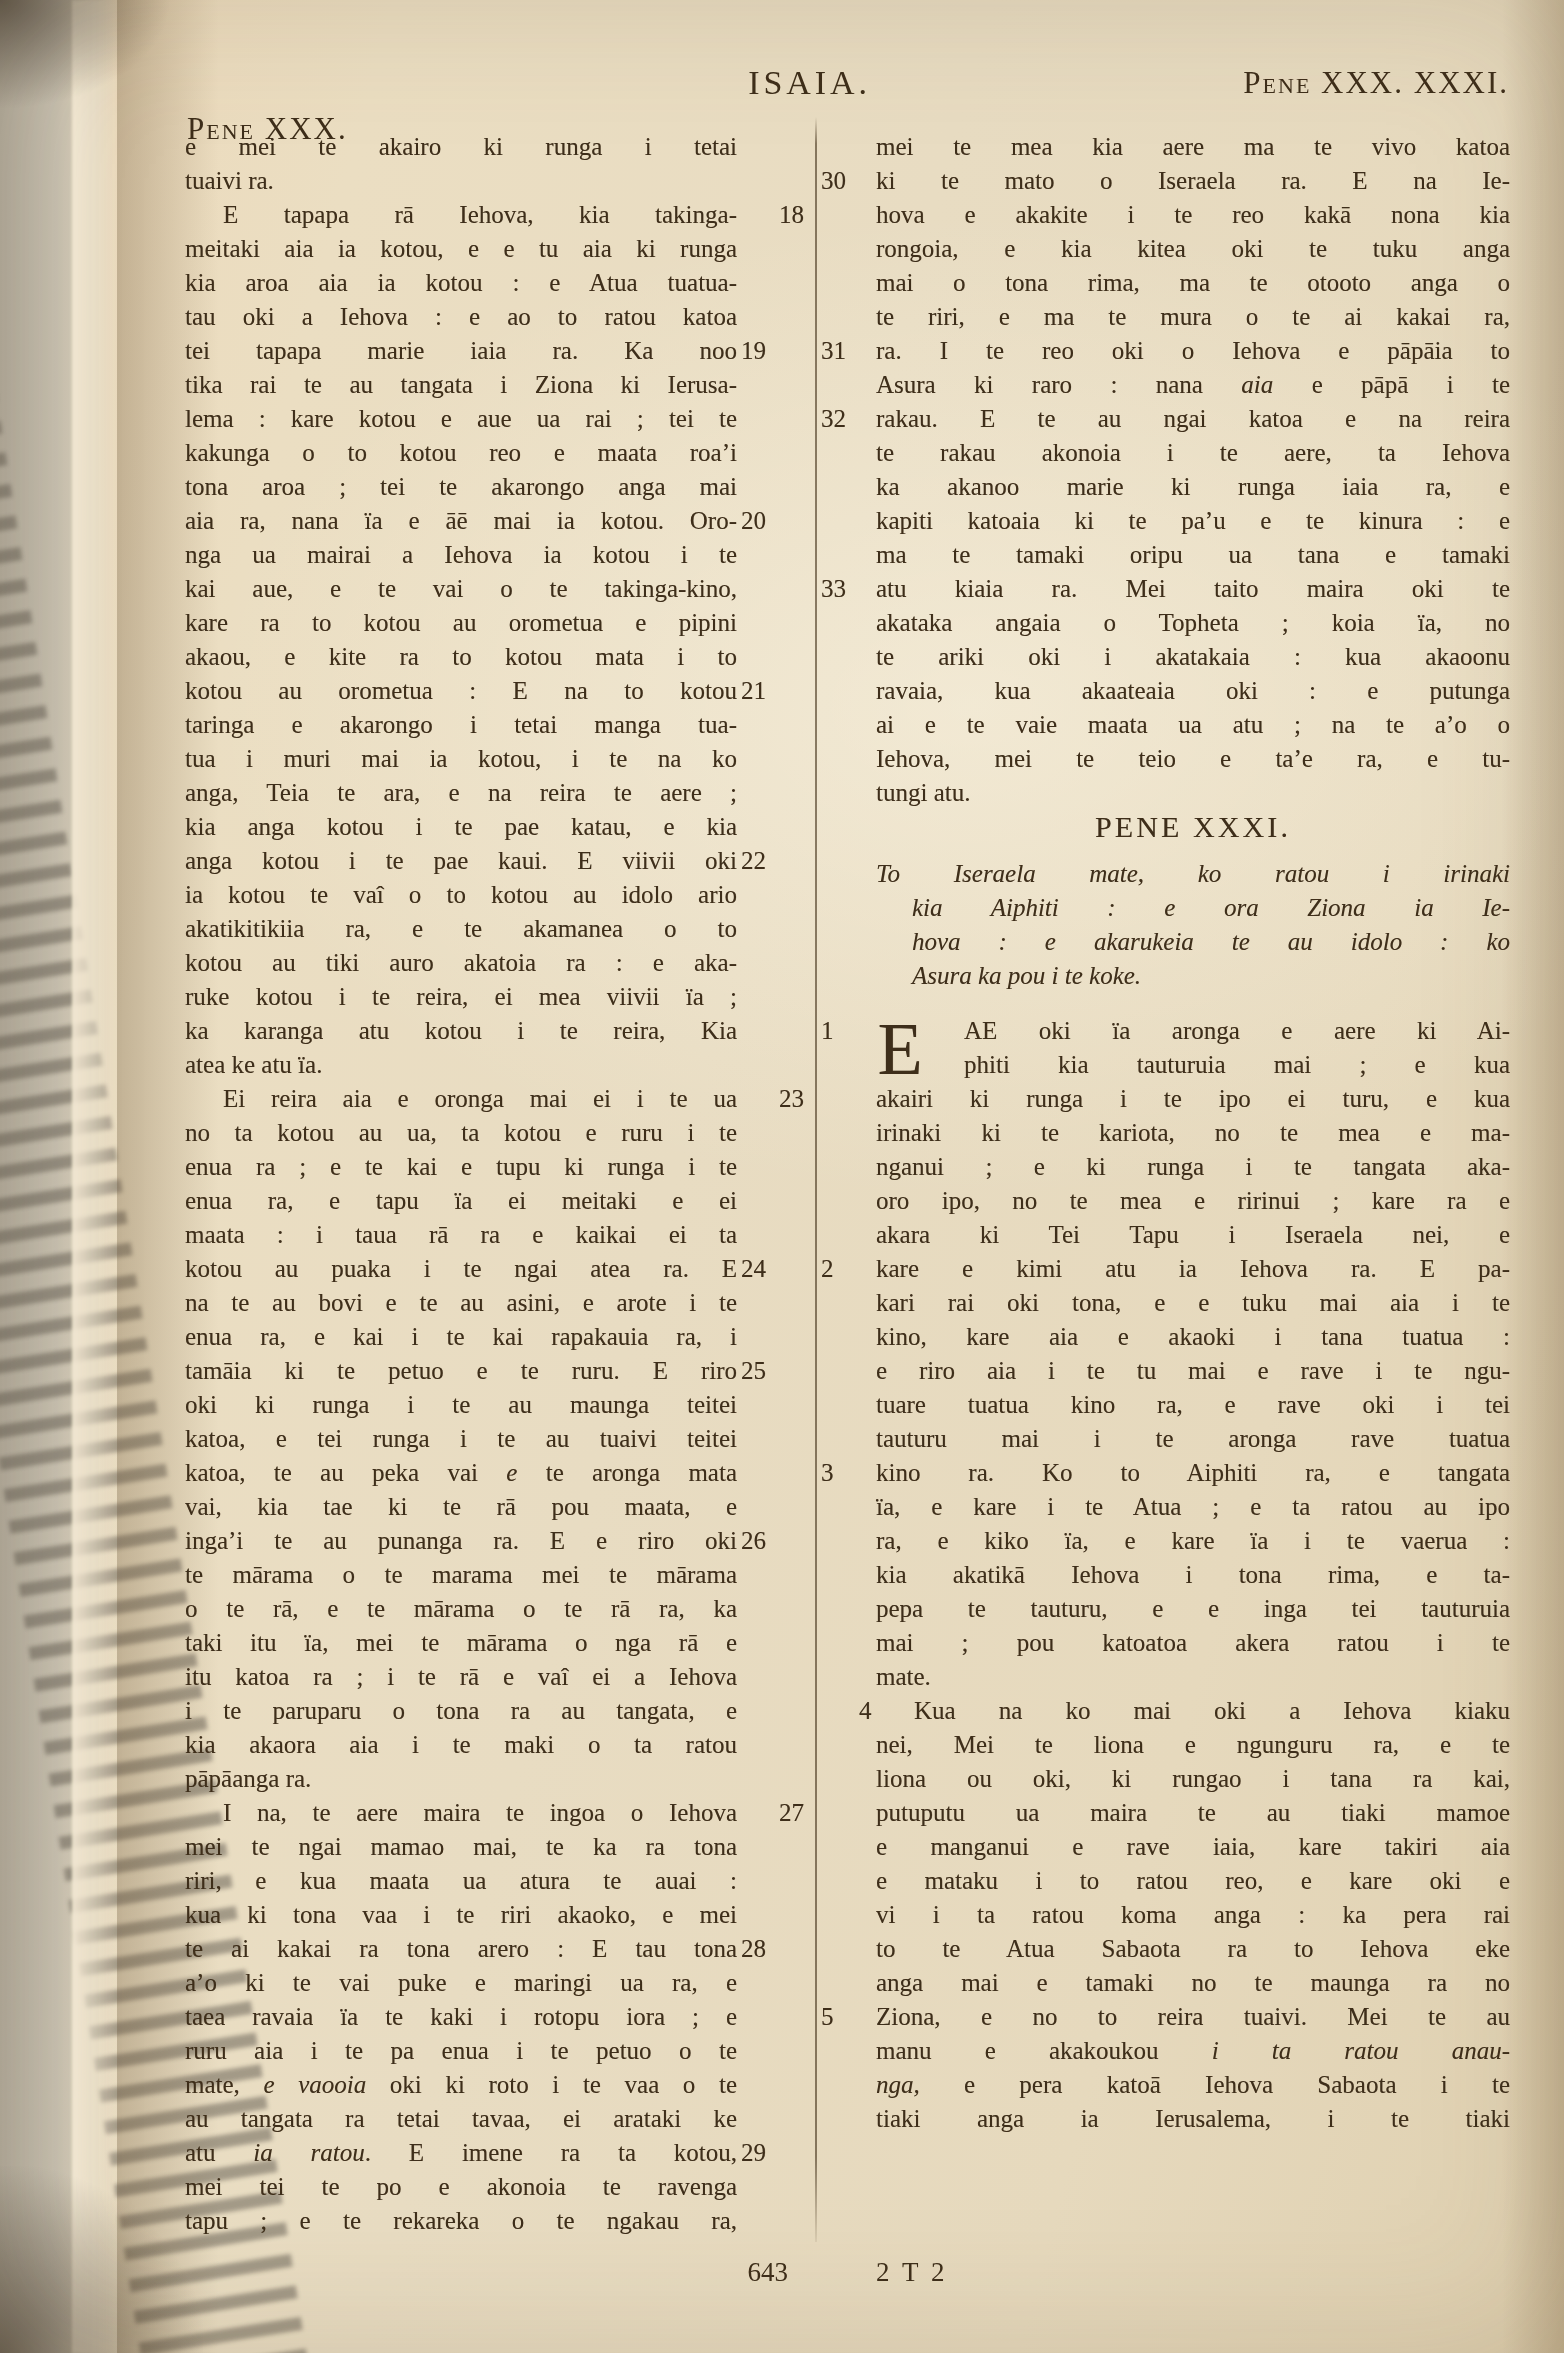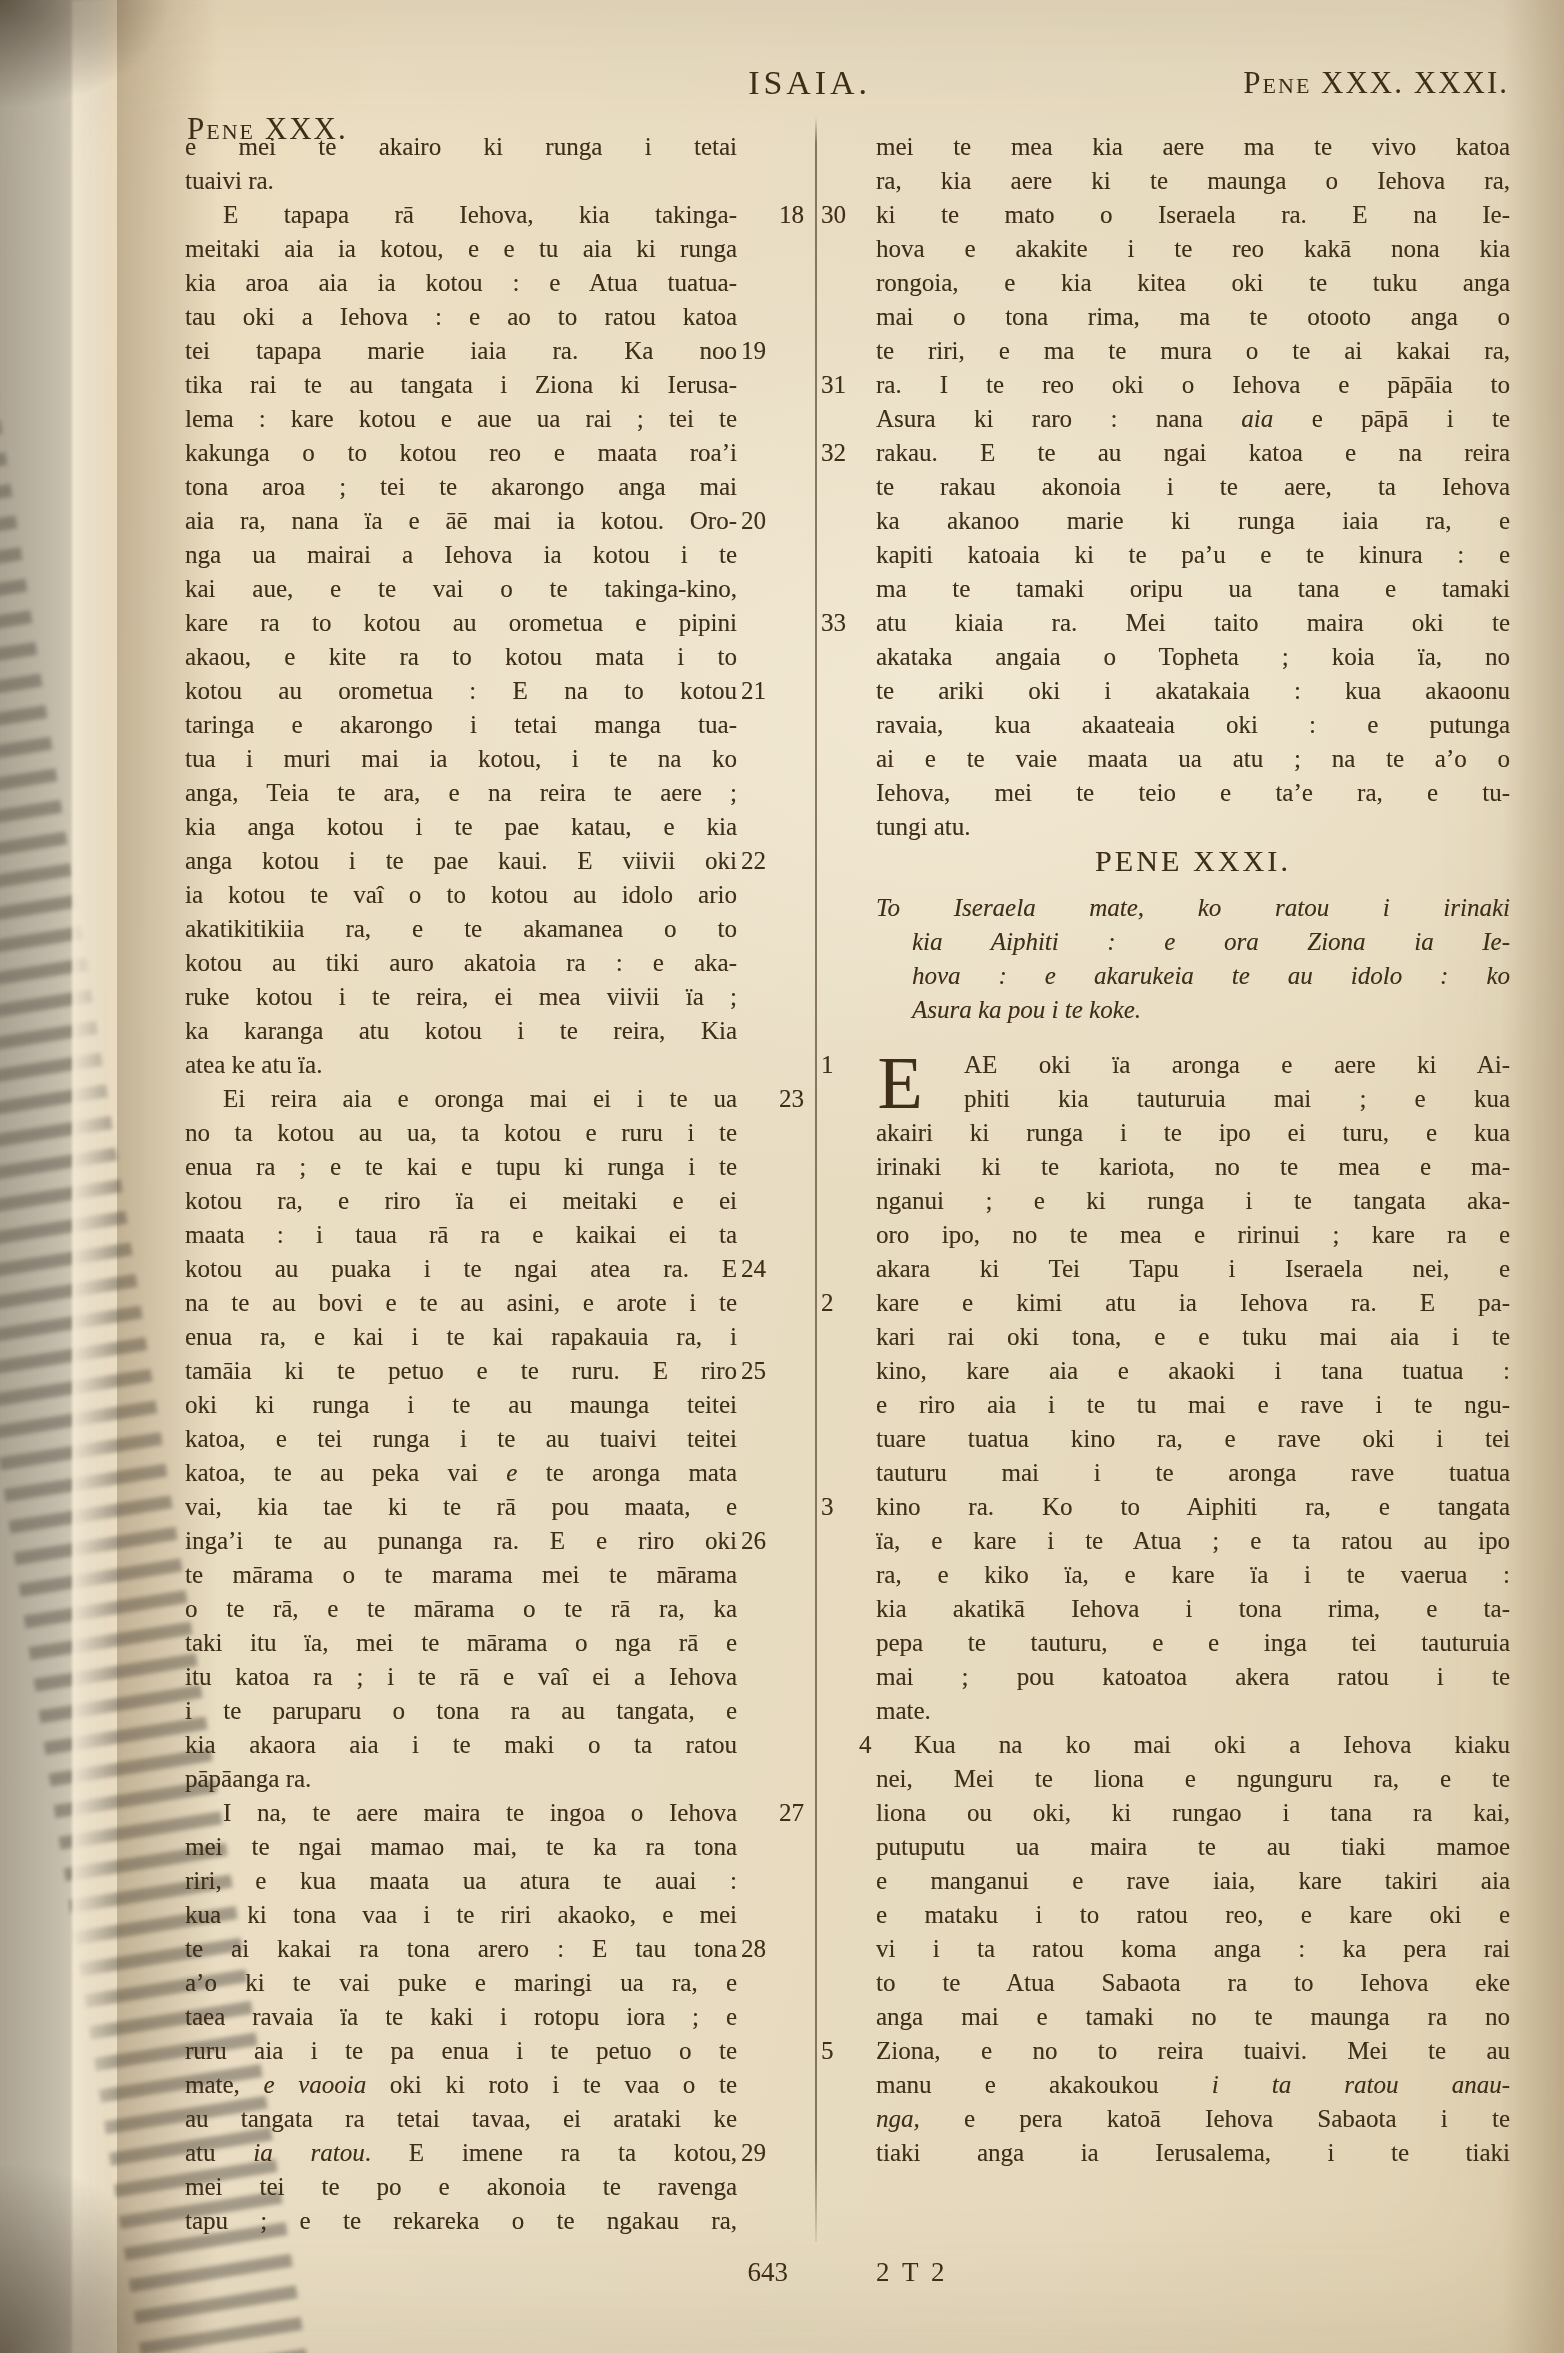--- a/index.html
+++ b/index.html
@@ -105,21 +105,21 @@
       <div class="tline"><span>anga kotou i te pae kaui. E viivii oki</span><span class="vnum vleft">22</span></div>
       <div class="tline"><span>ia kotou te vaî o to kotou au idolo ario</span></div>
       <div class="tline"><span>akatikitikiia ra, e te akamanea o to</span></div>
       <div class="tline"><span>kotou au tiki auro akatoia ra : e aka-</span></div>
       <div class="tline"><span>ruke kotou i te reira, ei mea viivii ïa ;</span></div>
       <div class="tline"><span>ka karanga atu kotou i te reira, Kia</span></div>
       <div class="tline nojust"><span>atea ke atu ïa.</span></div>
       <div class="tline indent"><span>Ei reira aia e oronga mai ei i te ua</span><span class="vnum vleft">23</span></div>
       <div class="tline"><span>no ta kotou au ua, ta kotou e ruru i te</span></div>
       <div class="tline"><span>enua ra ; e te kai e tupu ki runga i te</span></div>
-      <div class="tline"><span>kotou ra, e riro ïa ei meitaki e ei</span></div>
+      <div class="tline"><span>enua ra, e tapu ïa ei meitaki e ei</span></div>
       <div class="tline"><span>maata : i taua rā ra e kaikai ei ta</span></div>
       <div class="tline"><span>kotou au puaka i te ngai atea ra. E</span><span class="vnum vleft">24</span></div>
       <div class="tline"><span>na te au bovi e te au asini, e arote i te</span></div>
       <div class="tline"><span>enua ra, e kai i te kai rapakauia ra, i</span></div>
       <div class="tline"><span>tamāia ki te petuo e te ruru. E riro</span><span class="vnum vleft">25</span></div>
       <div class="tline"><span>oki ki runga i te au maunga teitei</span></div>
       <div class="tline"><span>katoa, e tei runga i te au tuaivi teitei</span></div>
       <div class="tline"><span>katoa, te au peka vai </span><i>e</i><span> te aronga mata</span></div>
       <div class="tline"><span>vai, kia tae ki te rā pou maata, e</span></div>
       <div class="tline"><span>inga’i te au punanga ra. E e riro oki</span><span class="vnum vleft">26</span></div>
@@ -139,21 +139,20 @@
       <div class="tline"><span>taea ravaia ïa te kaki i rotopu iora ; e</span></div>
       <div class="tline"><span>ruru aia i te pa enua i te petuo o te</span></div>
       <div class="tline"><span>mate, </span><i>e vaooia</i><span> oki ki roto i te vaa o te</span></div>
       <div class="tline"><span>au tangata ra tetai tavaa, ei arataki ke</span></div>
       <div class="tline"><span>atu </span><i>ia ratou</i><span>. E imene ra ta kotou,</span><span class="vnum vleft">29</span></div>
       <div class="tline"><span>mei tei te po e akonoia te ravenga</span></div>
       <div class="tline"><span>tapu ; e te rekareka o te ngakau ra,</span></div>
     </div>
   <div class="col col-right" id="col-right">
       <div class="tline"><span>mei te mea kia aere ma te vivo katoa</span></div>
-      <div class="tline"><span>ra, kia aere ki te maunga o Iehova ra,</span></div>
       <div class="tline"><span>ki te mato o Iseraela ra. E na Ie-</span><span class="vnum vright">30</span></div>
       <div class="tline"><span>hova e akakite i te reo kakā nona kia</span></div>
       <div class="tline"><span>rongoia, e kia kitea oki te tuku anga</span></div>
       <div class="tline"><span>mai o tona rima, ma te otooto anga o</span></div>
       <div class="tline"><span>te riri, e ma te mura o te ai kakai ra,</span></div>
       <div class="tline"><span>ra. I te reo oki o Iehova e pāpāia to</span><span class="vnum vright">31</span></div>
       <div class="tline"><span>Asura ki raro : nana </span><i>aia</i><span> e pāpā i te</span></div>
       <div class="tline"><span>rakau. E te au ngai katoa e na reira</span><span class="vnum vright">32</span></div>
       <div class="tline"><span>te rakau akonoia i te aere, ta Iehova</span></div>
       <div class="tline"><span>ka akanoo marie ki runga iaia ra, e</span></div>

